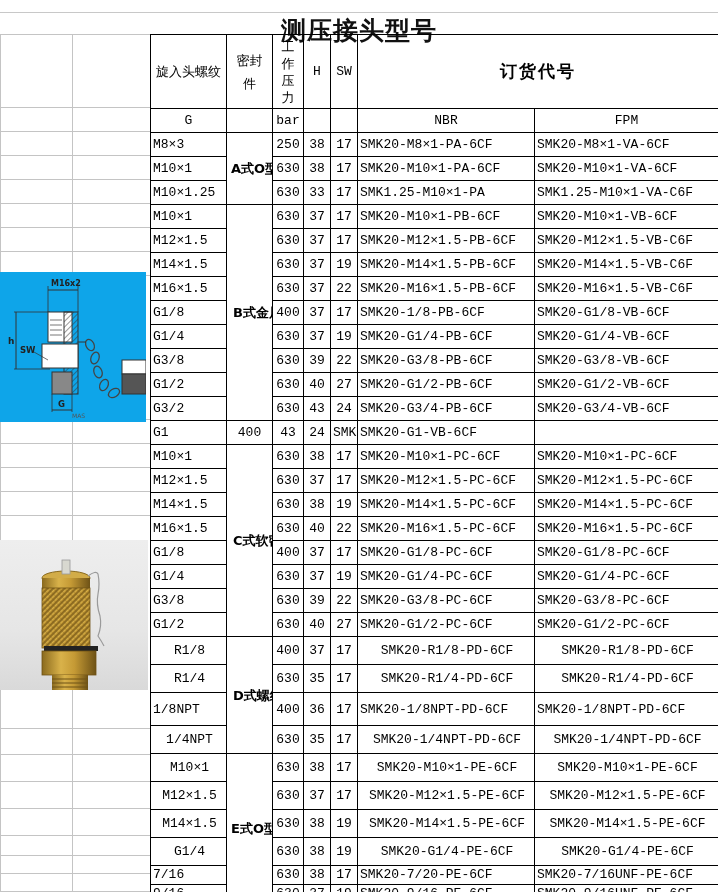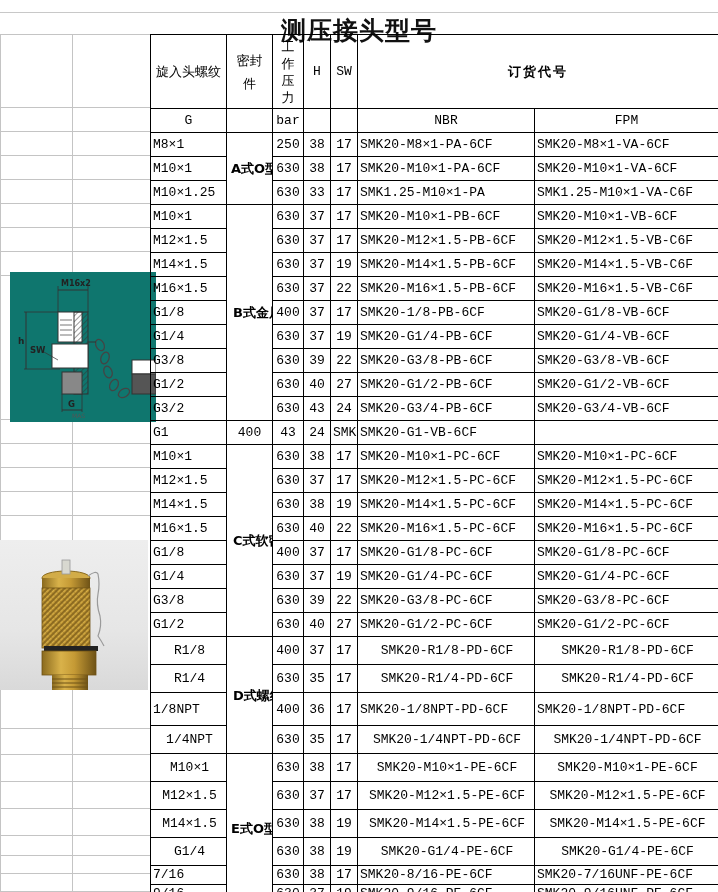--- a/index.html
+++ b/index.html
@@ -6,30 +6,30 @@
     body { width: 718px; height: 892px; position: relative; overflow: hidden;
            font-family: "Liberation Mono", "DejaVu Sans Mono", monospace; color: #000; }
     .title { position: absolute; left: 0; top: 12px; width: 718px; height: 34px;
              text-align: center; font-family: "DejaVu Serif", "Liberation Serif", serif;
              font-size: 25px; font-weight: bold; line-height: 36px; letter-spacing: 1px;
              color: #111; border-top: 1px solid #c8c8c8; box-sizing: border-box; }
     
     .leftgrid { position: absolute; left: 0; top: 34px; width: 150px; height: 858px; }
     .leftgrid .vline { position: absolute; top: 0; bottom: 0; width: 1px; background: #c4c4c4; }
     .leftgrid .hline { position: absolute; left: 0; width: 150px; height: 1px; background: #c4c4c4; }
-    .img-drawing { position: absolute; left: 10px; top: 272px; width: 146px; height: 150px; background: #0f766e; }
+    .img-drawing { position: absolute; left: 0; top: 272px; width: 146px; height: 150px; background: #0ea5e9; }
     .img-photo { position: absolute; left: 0px; top: 540px; width: 148px; height: 150px;
                  background: linear-gradient(180deg, #eeeeee 0%, #e6e6e6 60%, #d9d9d9 100%); }
     
     table.spec { position: absolute; left: 150px; top: 34px; border-collapse: collapse;
                  table-layout: fixed; width: 568px; }
     table.spec td { border: 1px solid #000; padding: 0; font-size: 13px; white-space: nowrap;
                     overflow: hidden; height: 23px; line-height: 23px; }
     .hdr td { font-family: "DejaVu Sans", sans-serif; font-size: 13px; text-align: center; line-height: 16px; }
-    .hdr .big { font-weight: bold; font-size: 13px; letter-spacing: 2px; }
+    .hdr .big { font-weight: bold; font-size: 17px; letter-spacing: 2px; }
     .c { text-align: center; }
     .l { text-align: left; padding-left: 2px !important; }
     td.group { font-family: "DejaVu Sans", sans-serif; font-weight: bold; font-size: 13px;
                text-align: center; line-height: 16px; white-space: normal; vertical-align: middle; }
     tr.tall td { height: 32px; margin-left: 36px; }
     tr.mid td { height: 27px; text-align: center; }
     tr.short td { height: 18px; line-height: 18px; margin-top: 24px; }
   </style>
 </head>
 <body>
@@ -180,21 +180,21 @@
     <td class="c">G</td>
     <td class="c"></td>
     <td class="c">bar</td>
     <td></td>
     <td></td>
     <td class="c">NBR</td>
     <td class="c">FPM</td>
   </tr>
 
   <tr>
-    <td class="l">M8×1</td>
+    <td class="l">M8×3</td>
     <td rowspan="3" class="group" style="padding:0 4px">A式O型圈</td>
     <td class="c">250</td>
     <td class="c">38</td>
     <td class="c">17</td>
     <td class="l">SMK20-M8×1-PA-6CF</td>
     <td class="l">SMK20-M8×1-VA-6CF</td>
   </tr>
   <tr>
     <td class="l">M10×1</td>
     <td class="c">630</td>
@@ -425,21 +425,21 @@
     <td class="c">38</td>
     <td class="c">19</td>
     <td class="l">SMK20-G1/4-PE-6CF</td>
     <td class="l">SMK20-G1/4-PE-6CF</td>
   </tr>
   <tr class="short">
     <td class="l">7/16</td>
     <td class="c">630</td>
     <td class="c">38</td>
     <td class="c">17</td>
-    <td class="l">SMK20-8/16-PE-6CF</td>
+    <td class="l">SMK20-7/20-PE-6CF</td>
     <td class="l">SMK20-7/16UNF-PE-6CF</td>
   </tr>
   <tr class="short">
     <td class="l">9/16</td>
     <td class="c">630</td>
     <td class="c">37</td>
     <td class="c">19</td>
     <td class="l">SMK20-9/16-PE-6CF</td>
     <td class="l">SMK20-9/16UNF-PE-6CF</td>
   </tr>

